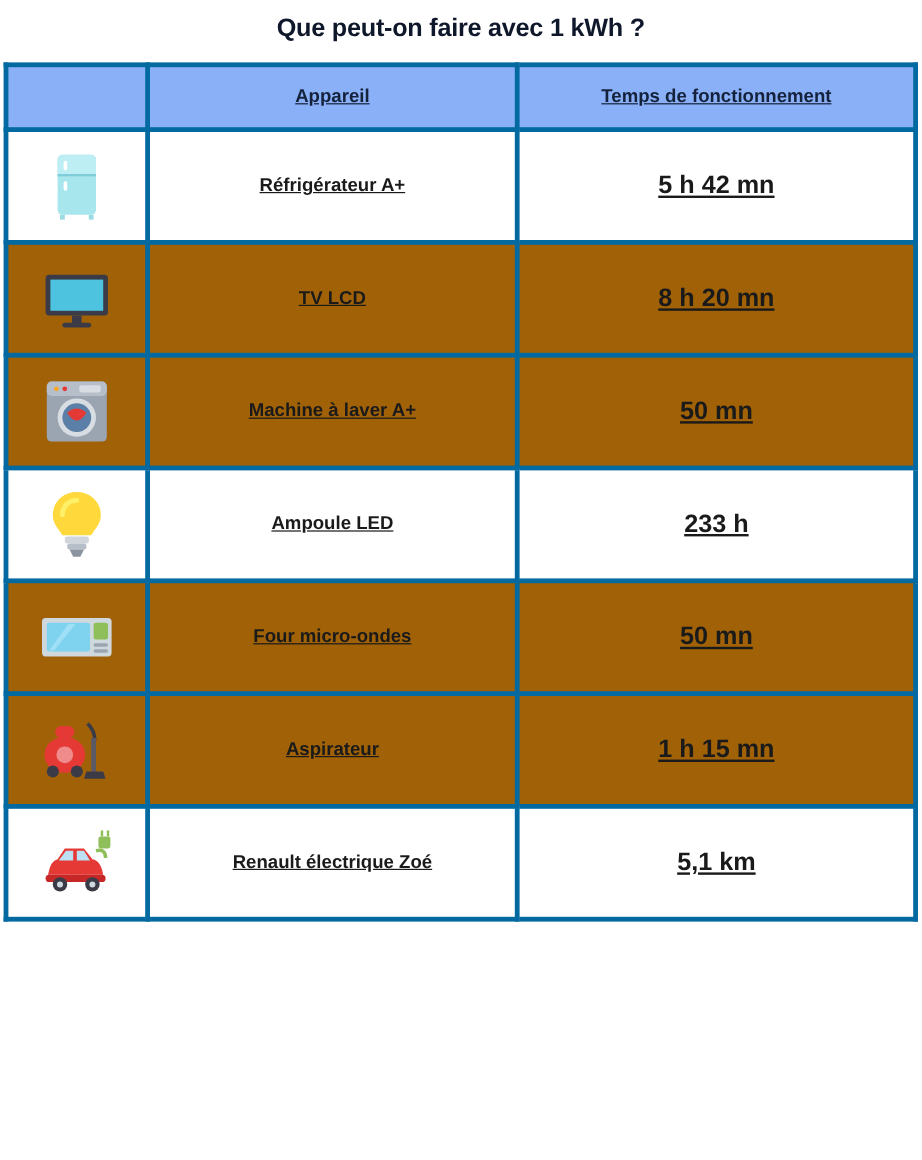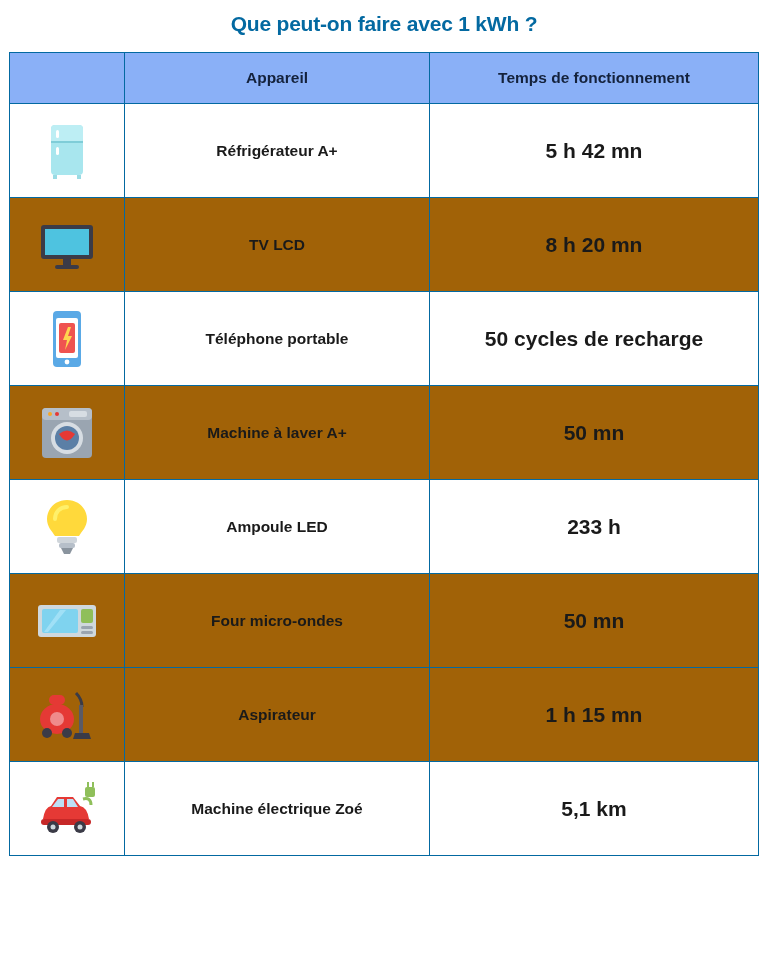--- a/index.html
+++ b/index.html
@@ -19,30 +19,31 @@
     height: 967px;
     position: relative;
     box-sizing: border-box;
   }
   .title {
     text-align: center;
     font-size: 21px;
     font-weight: bold;
     letter-spacing: -0.2px;
     padding: 12px 0 16px 0;
-    color: #0369a1;
+    color: #0f172a;
   }
   table.kwh {
     width: 740px;
     margin: 0 auto;
     border-collapse: collapse;
     table-layout: fixed;
   }
   table.kwh th, table.kwh td {
-    border: 1px solid #0369a1;
+    border: 4px solid #0369a1;
+    text-decoration: underline;
   }
   thead th {
     background: #8ab0f7;
     color: #14223c;
     font-size: 15.5px;
     font-weight: bold;
     height: 48px;
     text-align: center;
     border: 1px solid #8ab0f7;
   }
@@ -135,35 +136,20 @@
               <rect x="10" y="16" width="44" height="26" fill="#4ec3e0"></rect>
               <rect x="28" y="46" width="8" height="7" fill="#3b3b47"></rect>
               <rect x="20" y="52" width="24" height="4" rx="2" fill="#3b3b47"></rect>
             </svg>
           </span>
         </td>
         <td class="device-cell">TV LCD</td>
         <td class="time-cell">8 h 20 mn</td>
       </tr>
 
-      <tr>
-        <td class="icon-cell">
-          <span class="ico">
-            <svg class="ico" viewBox="0 0 64 64" xmlns="http://www.w3.org/2000/svg">
-              <rect x="18" y="4" width="28" height="56" rx="4" fill="#5aa9e6"></rect>
-              <rect x="21" y="11" width="22" height="40" rx="2" fill="#ffffff"></rect>
-              <rect x="24" y="16" width="16" height="30" rx="2" fill="#ef5350"></rect>
-              <polygon points="33,20 28,33 32,33 30,43 37,29 33,29 36,20" fill="#ffd54f"></polygon>
-              <circle cx="32" cy="55" r="2.4" fill="#ffffff"></circle>
-            </svg>
-          </span>
-        </td>
-        <td class="device-cell">Téléphone portable</td>
-        <td class="time-cell">50 cycles de recharge</td>
-      </tr>
 
       <tr class="alt">
         <td class="icon-cell">
           <span class="ico">
             <svg class="ico" viewBox="0 0 64 64" xmlns="http://www.w3.org/2000/svg">
               <rect x="7" y="7" width="50" height="50" rx="4" fill="#9aa5b1"></rect>
               <rect x="7" y="7" width="50" height="12" rx="4" fill="#b6bfc9"></rect>
               <circle cx="15" cy="13" r="2" fill="#f9a825"></circle>
               <circle cx="22" cy="13" r="2" fill="#e53935"></circle>
               <rect x="34" y="10" width="18" height="6" rx="2" fill="#d7dde3"></rect>
@@ -242,19 +228,19 @@
               <circle cx="18" cy="50" r="2.5" fill="#cfd8dd"></circle>
               <circle cx="45" cy="50" r="6" fill="#3b3b47"></circle>
               <circle cx="45" cy="50" r="2.5" fill="#cfd8dd"></circle>
               <path d="M48 22 q8 -2 8 6" stroke="#8fbf5a" stroke-width="3" fill="none"></path>
               <rect x="50" y="10" width="10" height="10" rx="2" fill="#8fbf5a"></rect>
               <rect x="52" y="5" width="2" height="5" fill="#8fbf5a"></rect>
               <rect x="57" y="5" width="2" height="5" fill="#8fbf5a"></rect>
             </svg>
           </span>
         </td>
-        <td class="device-cell">Machine électrique Zoé</td>
+        <td class="device-cell">Renault électrique Zoé</td>
         <td class="time-cell">5,1 km</td>
       </tr>
 
     </tbody>
   </table>
 </div>
 
 </body></html>

